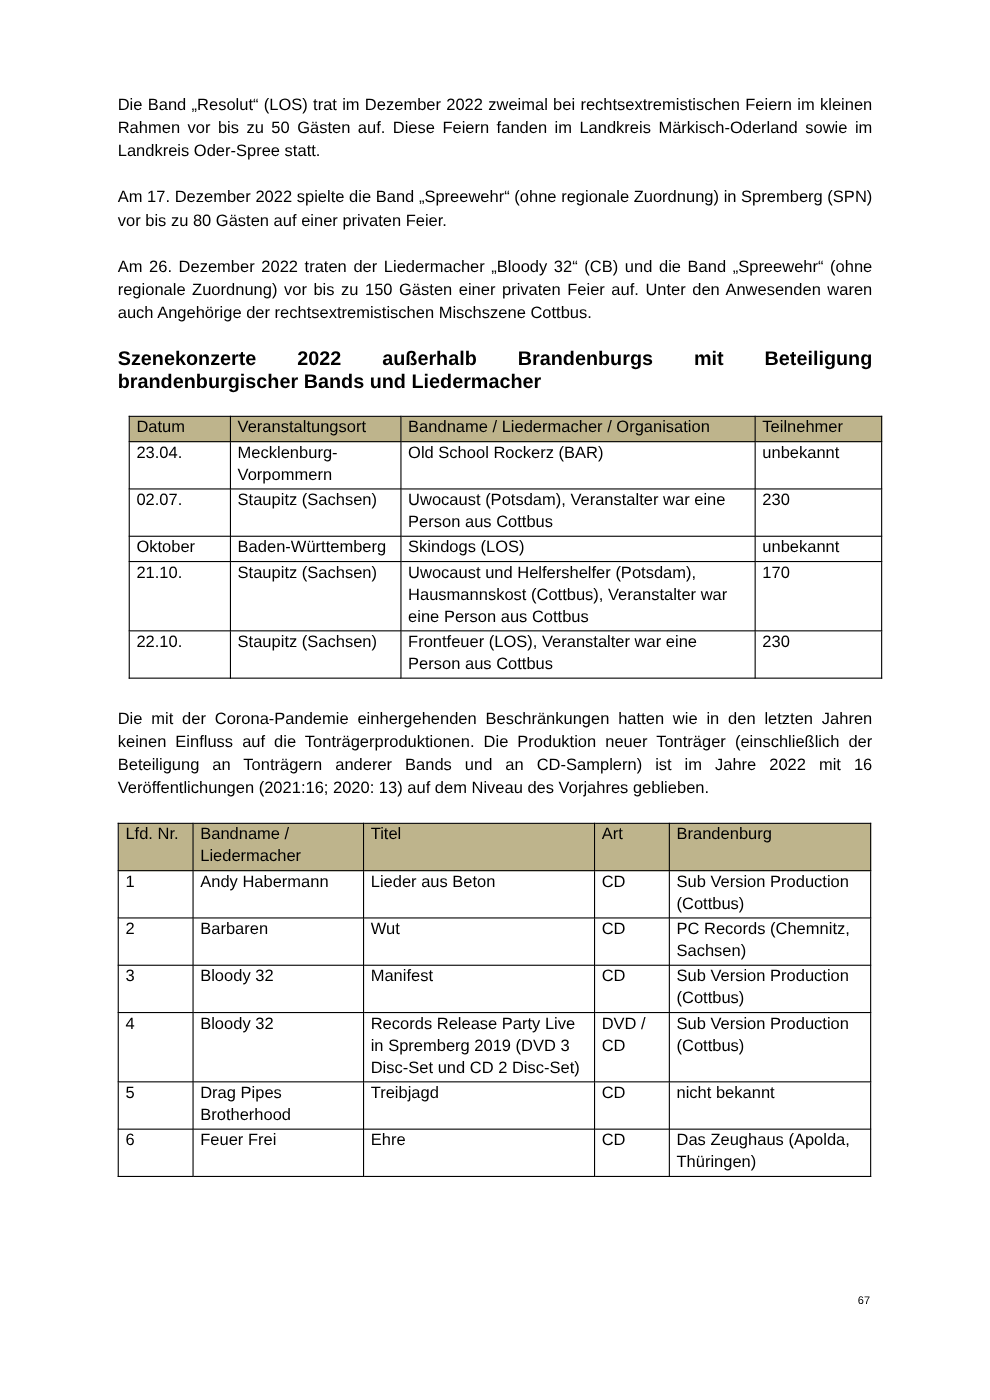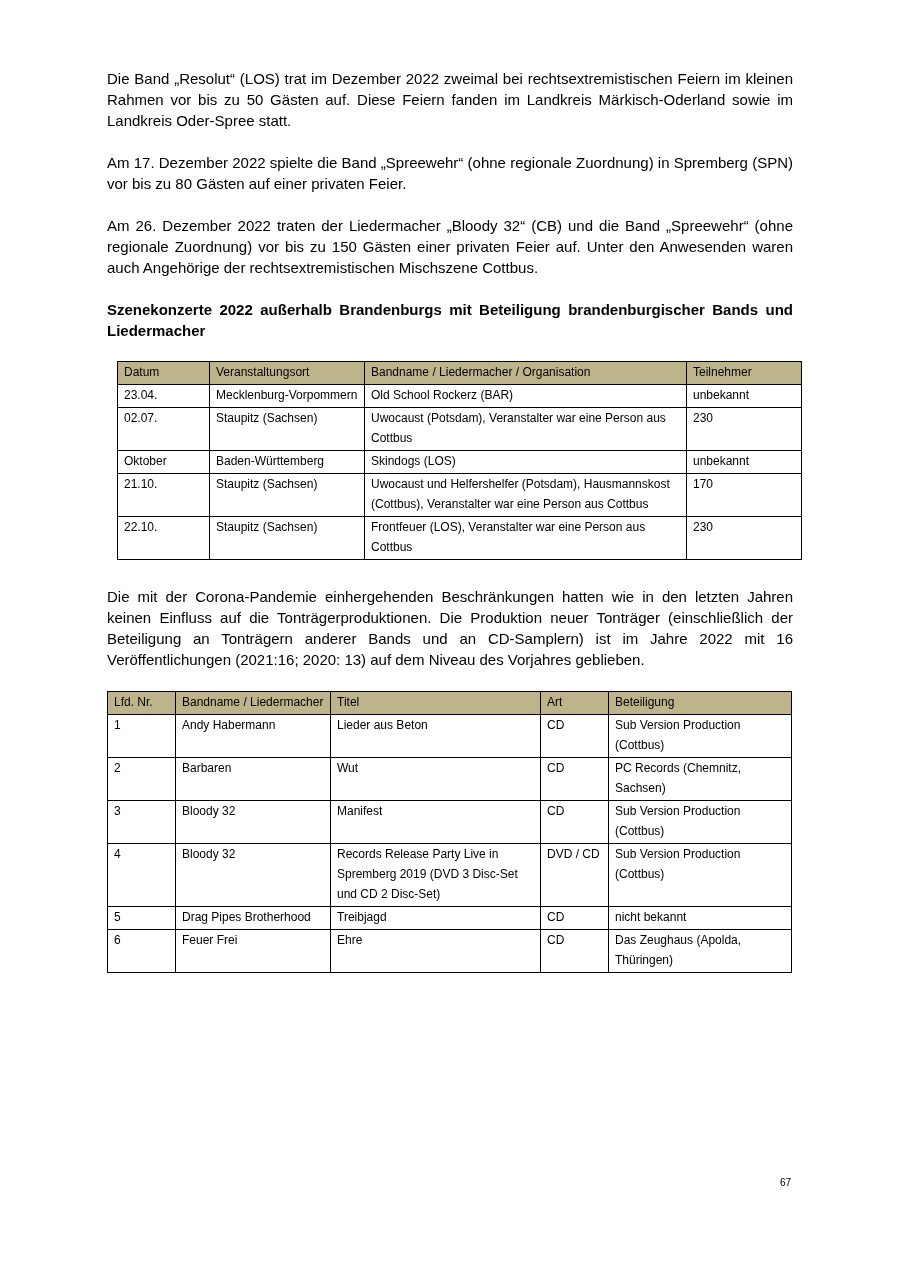--- a/index.html
+++ b/index.html
@@ -10,39 +10,39 @@
   body {
     font-family: "Liberation Sans", "DejaVu Sans", sans-serif;
     color: #000000;
     -webkit-font-smoothing: antialiased;
   }
   .page {
     position: relative;
     width: 900px;
     height: 1273px;
     background: #ffffff;
-    padding: 68px 107px 0 107px;
+    padding: 85px 107px 0 107px;
     overflow: hidden;
   }
   .para {
     margin: 0 0 21px 0;
     font-size: 15px;
     line-height: 21px;
     text-align: justify;
   }
   .heading {
     margin: 0 0 20px 0;
-    font-size: 15px;
+    font-size: 18px;
     line-height: 21px;
     font-weight: bold;
     text-align: justify;
   }
   table.tbl {
     border-collapse: collapse;
-    font-size: 12px;
+    font-size: 15px;
     line-height: 20px;
     table-layout: fixed;
   }
   .tbl th, .tbl td {
     border: 1px solid #000000;
     padding: 0 6px 2px 6px;
     vertical-align: top;
     text-align: left;
     font-weight: normal;
     overflow-wrap: break-word;
@@ -139,21 +139,21 @@
       <col style="width:210px">
       <col style="width:68px">
       <col style="width:183px">
     </colgroup>
     <thead>
       <tr>
         <th>Lfd. Nr.</th>
         <th>Bandname / Liedermacher</th>
         <th>Titel</th>
         <th>Art</th>
-        <th>Beteiligung</th>
+        <th>Brandenburg</th>
       </tr>
     </thead>
     <tbody>
         <tr>
           <td><span class="seg">1</span></td>
           <td><span class="seg">Andy Habermann</span></td>
           <td><span class="seg">Lieder aus Beton</span></td>
           <td><span class="seg">CD</span></td>
           <td><span class="seg">Sub Version Production (Cottbus)</span></td>
         </tr>

